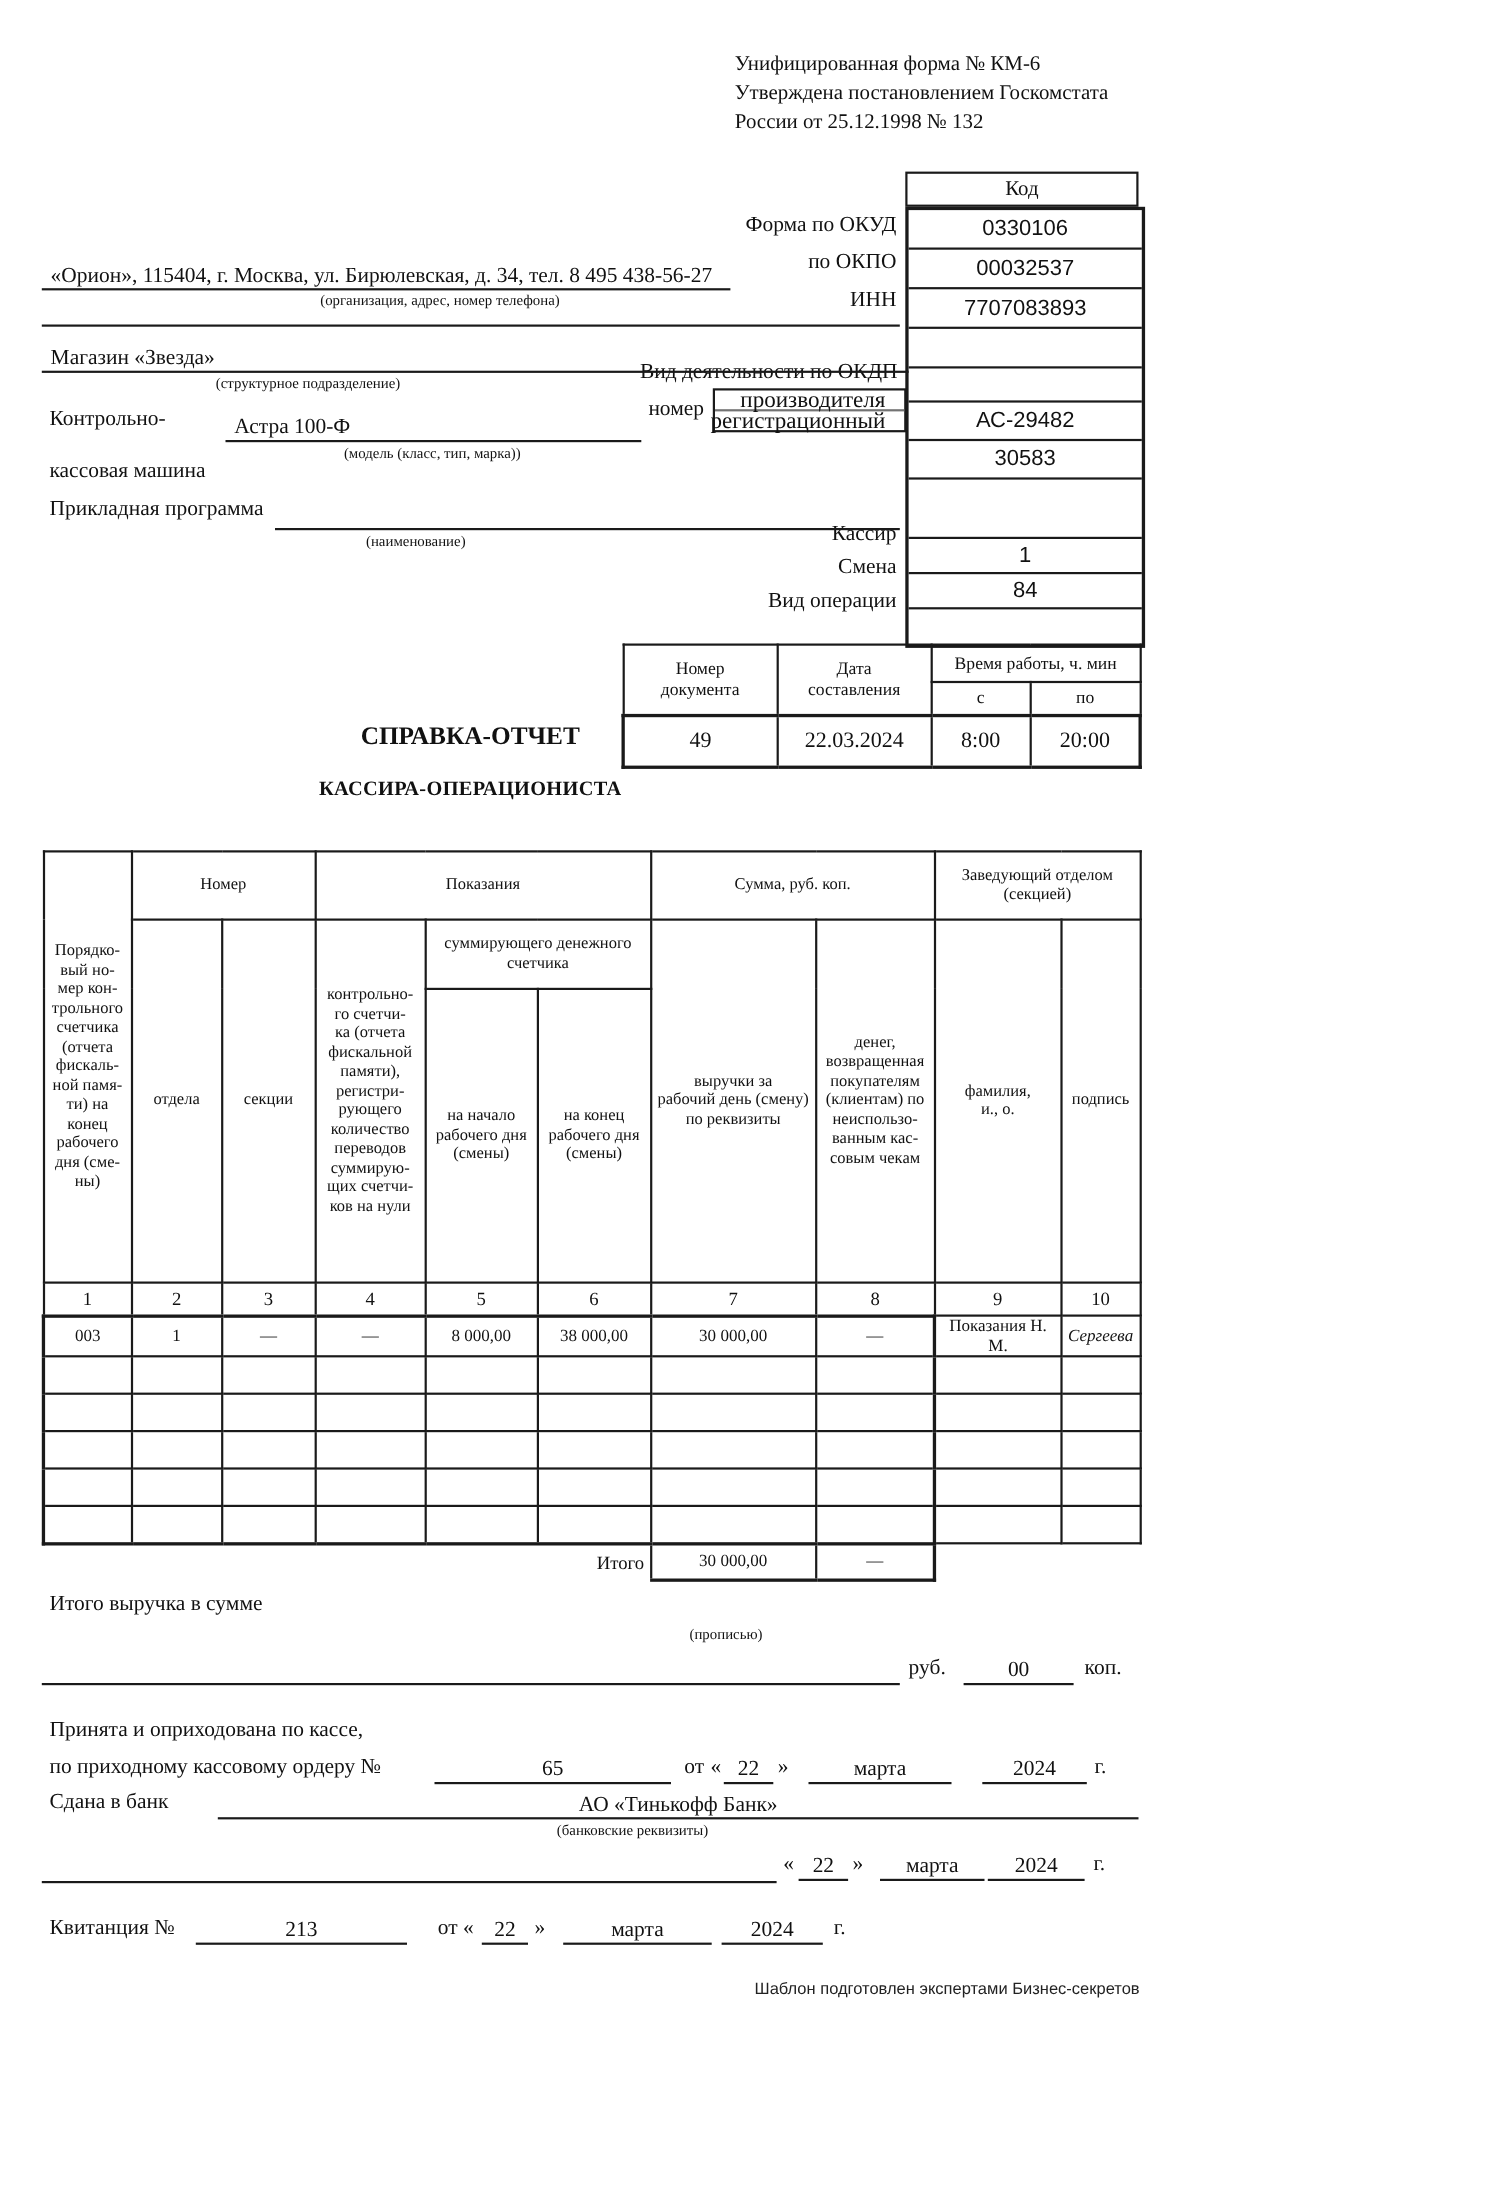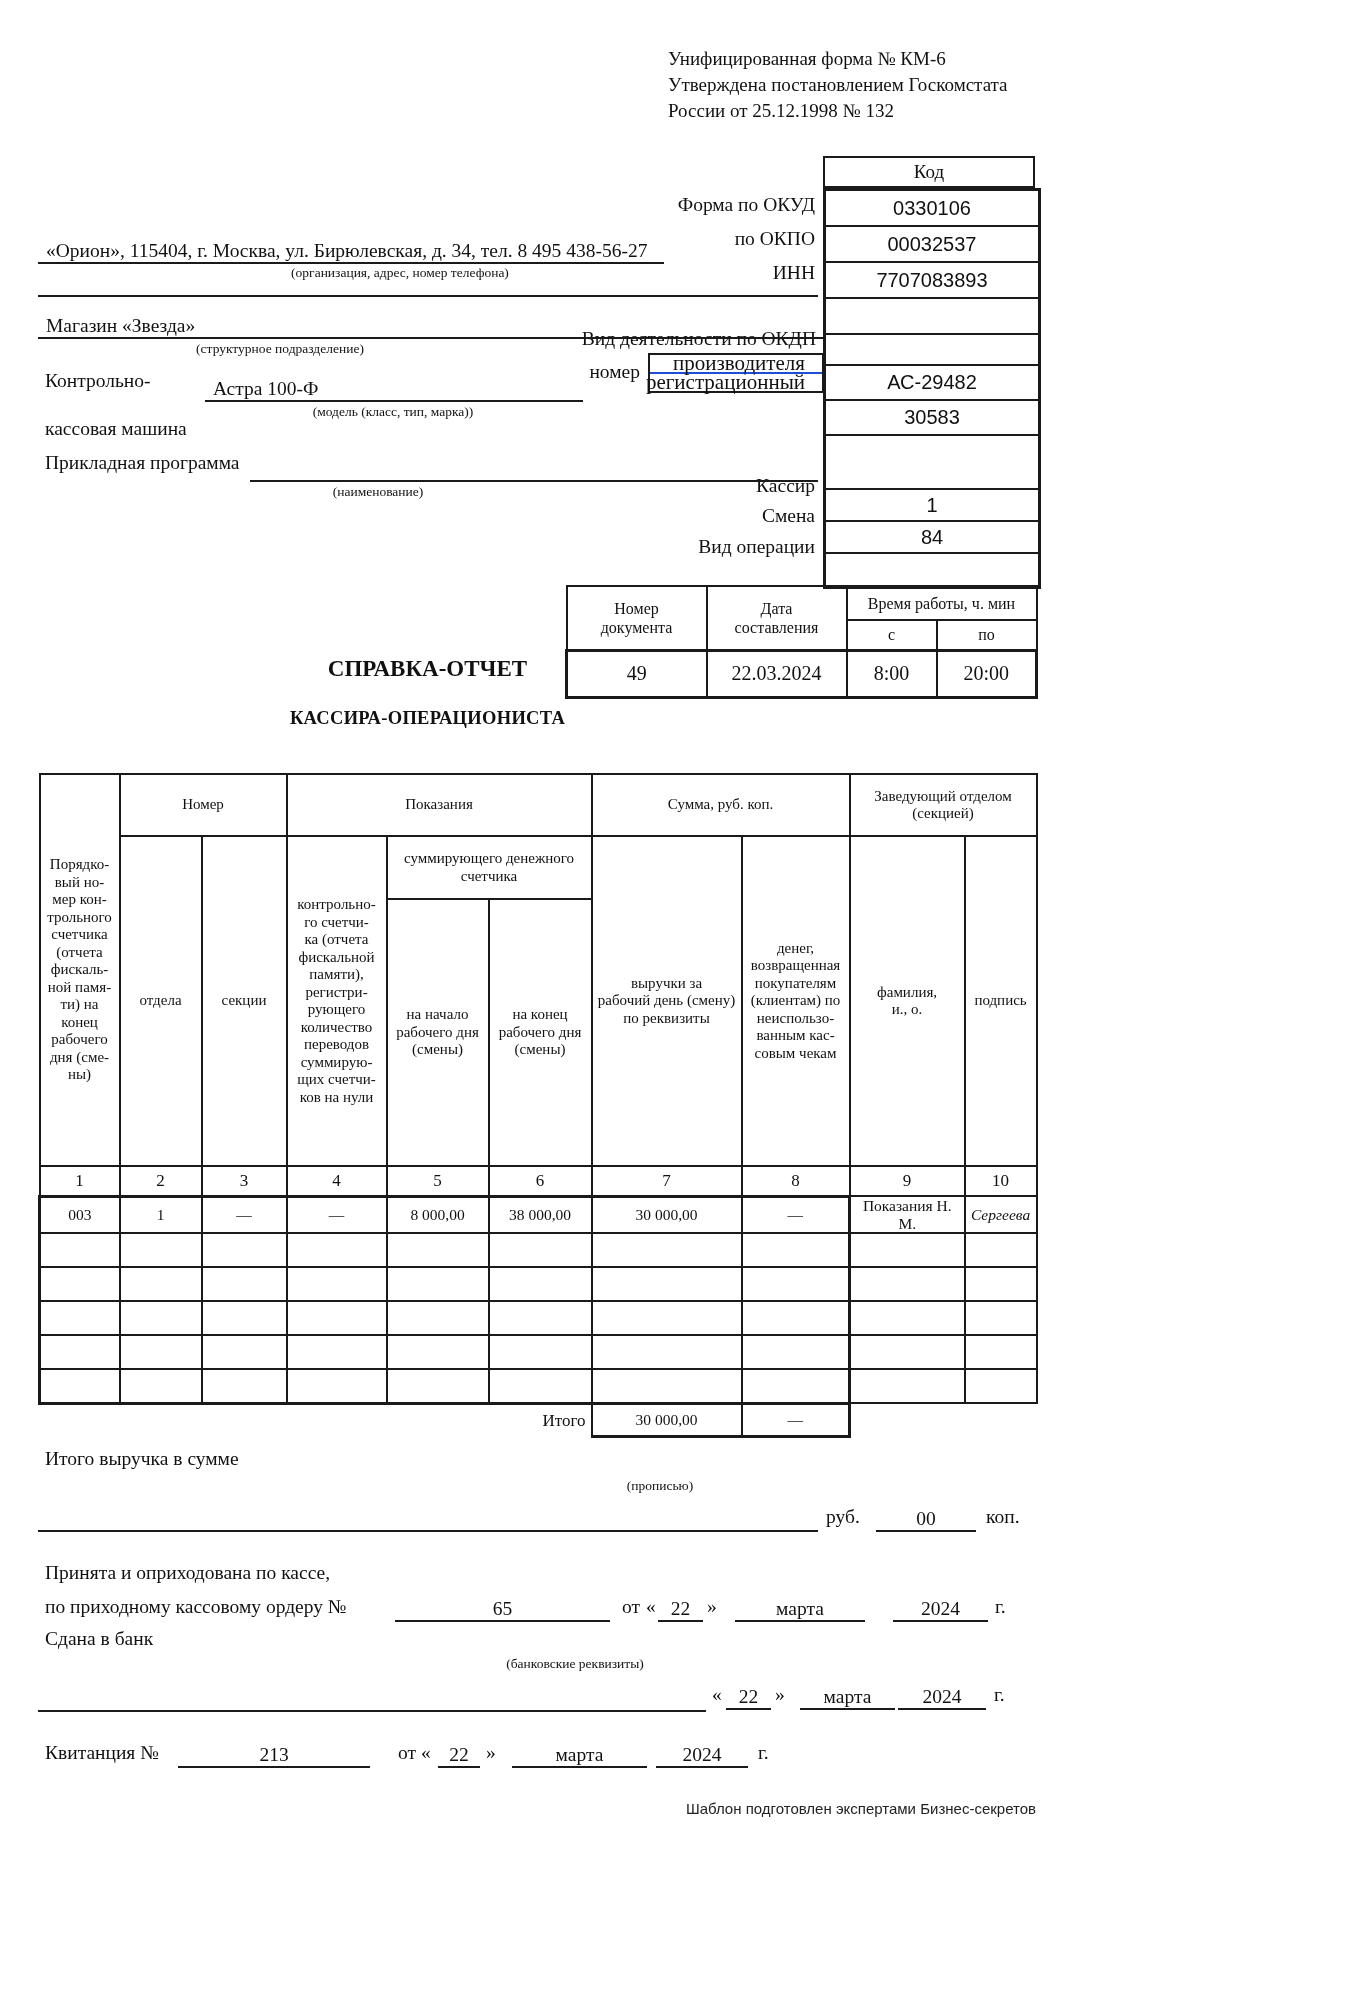--- a/index.html
+++ b/index.html
@@ -27,21 +27,21 @@
   .rlab{position:absolute;display:flex;align-items:center;justify-content:flex-end;
         font-size:19.5px;white-space:nowrap}
   #okud-label{left:560px;top:188px;width:255px;height:34px}
   #okpo-label{left:560px;top:222px;width:255px;height:34px}
   #inn-label{left:560px;top:256px;width:255px;height:34px}
   #okdp-label{left:536px;top:324px;width:280px;height:29px}
   #num-label{left:550px;top:356px;width:90px;height:31px}
   #mfr-box{left:648px;top:353px;width:172px;border:2px solid #1a1a1a}
   .mrow{height:17px;display:flex;align-items:center;justify-content:flex-end;
         padding-right:17px;font-size:21px}
-  .mrow + .mrow{border-top:2px solid #1d4ed8}
+  .mrow + .mrow{border-top:2px solid #737373}
   #cashier-label{left:645px;top:471px;width:170px;height:30px}
   #shift-label{left:645px;top:501px;width:170px;height:30px}
   #operation-label{left:625px;top:531px;width:190px;height:32px}
 
   
   #org-field{left:38px;top:230px;width:618px;height:32px}
   #org-hint{left:150px;top:265px;width:500px}
   #org-line2{left:38px;top:268px;width:780px;height:27px}
   #division-field{left:38px;top:304px;width:780px;height:33px}
   #division-hint{left:110px;top:341px;width:340px}
@@ -390,20 +390,21 @@
   <div class="fld c" id="order-num-field">65</div>
   <div class="lbl" id="order-from">от</div>
   <div class="lbl" id="oq1">«</div>
   <div class="fld c" id="order-day">22</div>
   <div class="lbl" id="cq1">»</div>
   <div class="fld c" id="order-month">марта</div>
   <div class="fld c" id="order-year">2024</div>
   <div class="lbl" id="g1">г.</div>
 
   <div class="lbl" id="bank-label">Сдана в банк</div>
+  <div class="fld c" id="bank-field">АО «Тинькофф Банк»</div>
   <div class="hint" id="bank-hint">(банковские реквизиты)</div>
 
   <div class="fld" id="bank-line"></div>
   <div class="lbl" id="oq2">«</div>
   <div class="fld c" id="bank-day">22</div>
   <div class="lbl" id="cq2">»</div>
   <div class="fld c" id="bank-month">марта</div>
   <div class="fld c" id="bank-year">2024</div>
   <div class="lbl" id="g2">г.</div>
 

